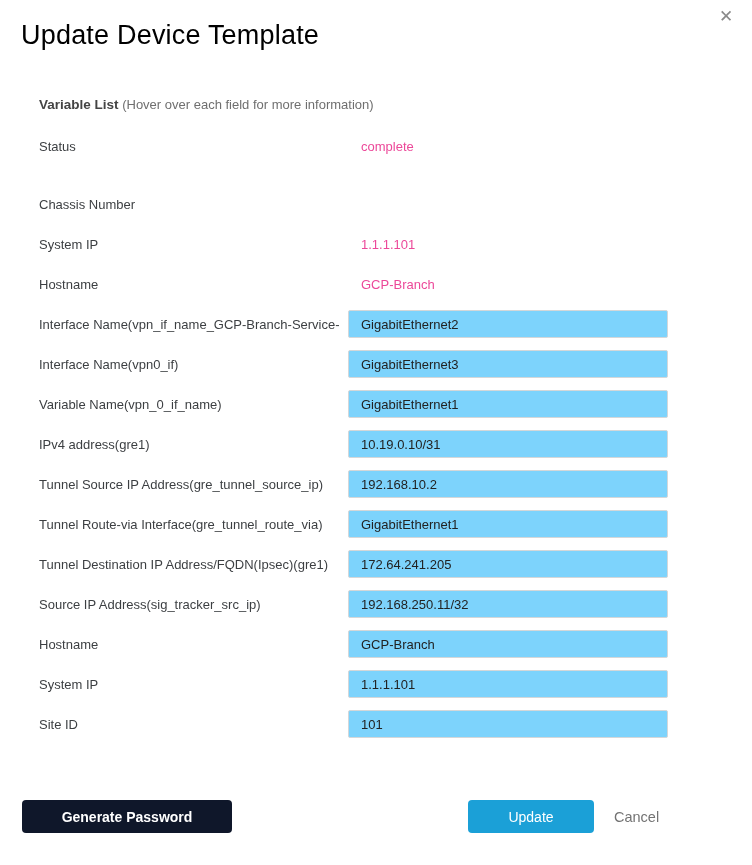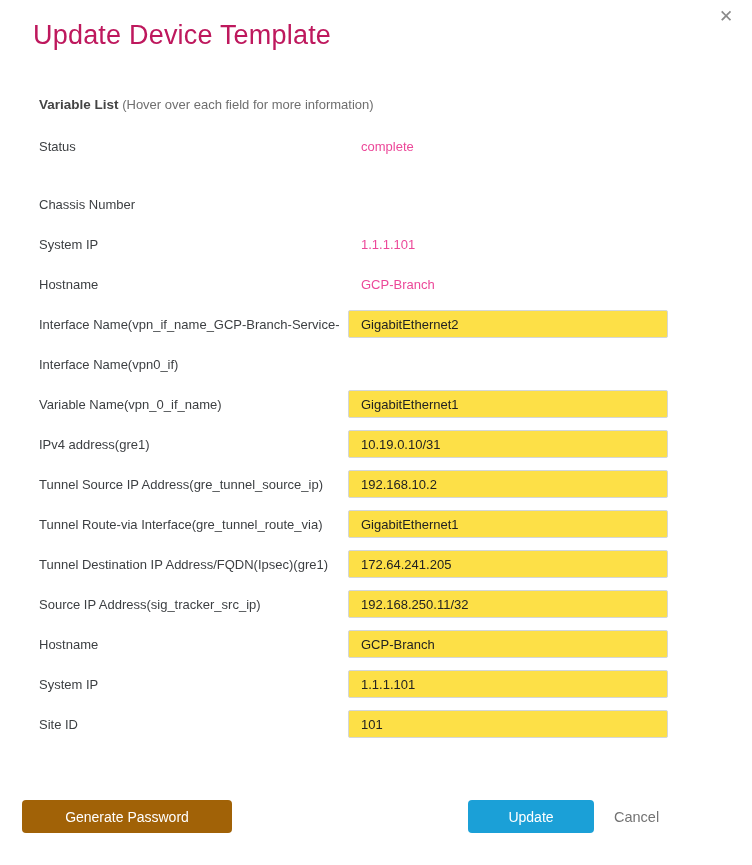--- a/index.html
+++ b/index.html
@@ -17,24 +17,24 @@
   .close-btn {
     position: absolute;
     top: 4px; right: 14px;
     width: 24px; height: 24px;
     display: flex; align-items: center; justify-content: center;
     font-size: 17px; font-weight: 300; color: #8a8a8a;
     cursor: pointer; background: none; border: none;
     line-height: 1;
   }
   .title {
-    padding: 20px 39px 0 33px;
+    padding: 20px 39px 0 21px;
     font-size: 27px;
     font-weight: 400;
-    color: #be185d;
+    color: #000000;
     letter-spacing: 0.2px;
   }
   .section-header {
     margin: 46px 39px 0 39px;
     font-size: 13px;
     color: #6f6f6f;
   }
   .section-header .heading {
     font-weight: 700;
     color: #444444;
@@ -62,21 +62,21 @@
     font-size: 13px;
     color: #ec4899;
     padding-left: 13px;
     white-space: nowrap;
   }
   .f-input {
     width: 100%;
     height: 28px;
     border: 1px solid #d4d7d9;
     border-radius: 2px;
-    background: #fde047;
+    background: #7dd3fc;
     padding: 0 12px;
     font-family: "Liberation Sans", "DejaVu Sans", sans-serif;
     font-size: 13px;
     color: #222222;
     outline: none;
   }
   .footer {
     position: absolute;
     left: 0; top: 800px;
     width: 752px; height: 33px;
@@ -142,20 +142,21 @@
   </div>
 </div>
     <div>
   <div class="row input-row">
     <div class="f-label">Interface Name(vpn_if_name_GCP-Branch-Service-</div>
     <input class="f-input" type="text" value="GigabitEthernet2" style="">
   </div>
 
   <div class="row input-row">
     <div class="f-label">Interface Name(vpn0_if)</div>
+    <input class="f-input" type="text" value="GigabitEthernet3" style="">
   </div>
 
   <div class="row input-row">
     <div class="f-label">Variable Name(vpn_0_if_name)</div>
     <input class="f-input" type="text" value="GigabitEthernet1" style="">
   </div>
 
   <div class="row input-row">
     <div class="f-label">IPv4 address(gre1)</div>
     <input class="f-input" type="text" value="10.19.0.10/31" style="">
@@ -192,18 +193,18 @@
   </div>
 
   <div class="row input-row">
     <div class="f-label">Site ID</div>
     <input class="f-input" type="text" value="101" style="">
   </div>
 </div>
   </div>
 
   <div class="footer">
-    <button class="btn btn-generate" style="background: #a16207;">Generate Password</button>
+    <button class="btn btn-generate" style="background: #0f172a; font-weight: bold;">Generate Password</button>
     <button class="btn btn-update" style="background: rgb(27, 160, 215);">Update</button>
     <button class="btn-cancel" style="color: #737373;">Cancel</button>
   </div>
 
 </div>
 
 </body></html>

